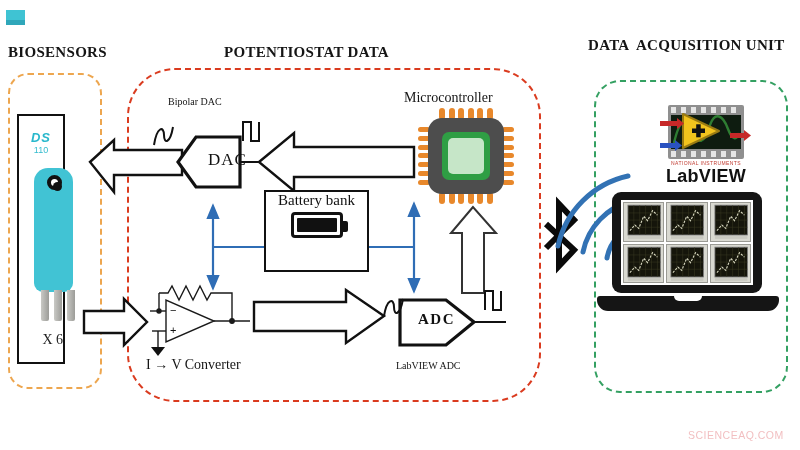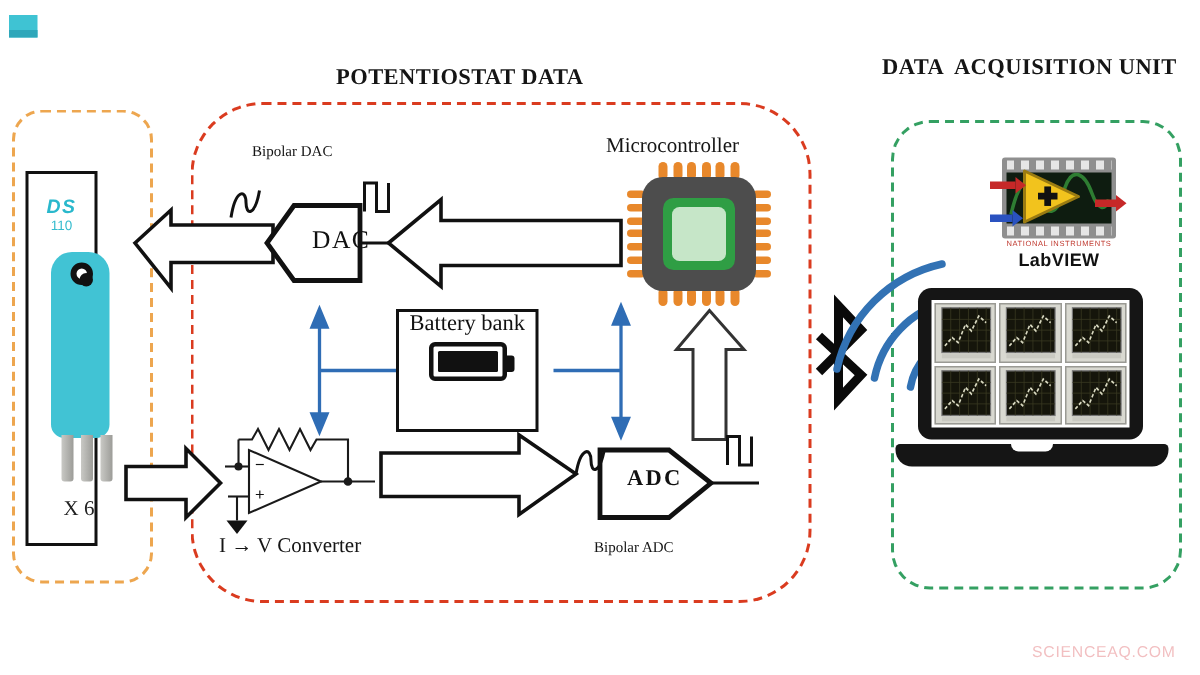--- a/index.html
+++ b/index.html
@@ -38,21 +38,21 @@
 
   .block-label { position:absolute; z-index:7; font-size:17px; letter-spacing:1px; color:#111;margin-left:12px; }
   #dac-label { left:196px; top:150px; }
   #adc-label { left:406px; top:311px; font-size:15px; font-weight:bold; letter-spacing:1.5px; }
 
   .opamp-sign { position:absolute; z-index:7; font-size:11px; color:#111; font-family:"Liberation Sans",sans-serif; }
   #opamp-minus { left:170px; top:304px; }
   #opamp-plus { left:170px; top:324px; }
 
   
-  #battery-box { position:absolute; left:264px; top:206px; width:95px; height:82px; background:#fff; border:2.5px solid #111; z-index:6; text-align:center; }
+  #battery-box { position:absolute; left:264px; top:190px; width:105px; height:82px; background:#fff; border:2.5px solid #111; z-index:6; text-align:center; }
   #battery-box .bt { font-size:15px; line-height:1.12; color:#111; }
   #battery-icon { position:relative; width:52px; height:26px; margin:3px auto 0; border:3px solid #111; border-radius:4px; }
   #battery-icon .fill { position:absolute; left:3px; top:3px; right:3px; bottom:3px; background:#111; border-radius:1px; }
   #battery-icon .nub { position:absolute; right:-8px; top:6px; width:5px; height:11px; background:#111; border-radius:0 2px 2px 0; }
 
   
   #micro { position:absolute; left:418px; top:108px; width:96px; height:96px; z-index:6; }
   #micro .body { position:absolute; left:10px; top:10px; width:76px; height:76px; background:#4D4D4D; border-radius:14px; }
   #micro .green { position:absolute; left:24px; top:24px; width:48px; height:48px; background:#2F9E44; border-radius:7px; }
   #micro .core { position:absolute; left:30px; top:30px; width:36px; height:36px; background:#C6E6C8; border-radius:5px; }
@@ -64,37 +64,38 @@
   .pin-h { width:6px; height:12px; background:#E8882B; border-radius:3px; }
   .pin-v { width:12px; height:5px; background:#E8882B; border-radius:3px; }
 
   
   #labview { position:absolute; left:658px; top:103px; width:96px; height:88px; z-index:6; }
   #film { position:absolute; left:10px; top:2px; width:76px; height:54px; background:#8F8F8F; border-radius:2px; }
   #film .spr { position:absolute; left:3px; right:3px; height:6px; background:repeating-linear-gradient(90deg,#E6E6E6 0 5px, transparent 5px 10px); }
   #film .spr.t { top:2px; } #film .spr.b { bottom:2px; }
   #film .dark { position:absolute; left:3px; top:10px; right:3px; bottom:10px; background:#0E1C10; }
   #labview-vendor { position:absolute; top:57px; left:10px; width:76px; text-align:center; font-size:5px; color:#C03A30; letter-spacing:0.4px; font-family:"Liberation Sans",sans-serif; }
-  #labview-product { position:absolute; top:63px; left:6px; width:84px; text-align:center; font-size:12px; font-weight:bold; color:#111; font-family:"Liberation Sans",sans-serif; letter-spacing:0.3px; }
+  #labview-product { position:absolute; top:63px; left:6px; width:84px; text-align:center; font-size:18px; font-weight:bold; color:#111; font-family:"Liberation Sans",sans-serif; letter-spacing:0.3px; }
 
   
   #laptop-screen { position:absolute; left:612px; top:192px; width:150px; height:101px; background:#151515; border-radius:9px; padding:8px 9px; z-index:6; }
   #laptop-grid { width:100%; height:100%; background:#fff; display:grid; grid-template-columns:1fr 1fr 1fr; grid-template-rows:1fr 1fr; gap:2px; padding:2px; }
   .panel { background:#D9D9D1; border:1px solid #9A9A94; }
   .panel svg { display:block; width:100%; height:100%; }
   #laptop-base { position:absolute; left:597px; top:296px; width:182px; height:15px; background:#151515; border-radius:3px 3px 11px 11px; z-index:6; }
   #laptop-base .notch { position:absolute; left:77px; top:0; width:28px; height:5px; background:#fff; border-radius:0 0 6px 6px; }
 
   #watermark { position:absolute; left:688px; top:429px; font-size:10.5px; color:#F2BFC1; font-family:"Liberation Sans",sans-serif; letter-spacing:0.5px; z-index:7; }
 </style>
 </head>
 <body>
 
 <div id="canvas">
 
+  <div class="title" id="biosensors-title">BIOSENSORS</div>
   <div class="title" id="potentiostat-title">POTENTIOSTAT DATA</div>
   <div class="title" id="daq-title">DATA  ACQUISITION UNIT</div>
 
   <div class="dashed-box" id="biosensors-border"></div>
   <div class="dashed-box" id="potentiostat-border"></div>
   <div class="dashed-box" id="daq-border"></div>
 
   <div id="teal-mark"></div>
 
   <svg id="overlay" viewBox="0 0 800 450">
@@ -158,21 +159,21 @@
     </div>
     <div class="bpin" style="left:22px"></div>
     <div class="bpin" style="left:35px"></div>
     <div class="bpin" style="left:48px"></div>
     <div id="biosensor-count">X 6</div>
   </div>
 
   <div class="caption" id="bipolar-dac-caption">Bipolar DAC</div>
   <div class="caption" id="micro-caption">Microcontroller</div>
   <div class="caption" id="iv-caption">I → V Converter</div>
-  <div class="caption" id="bipolar-adc-caption">Bipolar ADC</div>
+  <div class="caption" id="bipolar-adc-caption">LabVIEW ADC</div>
   <div class="block-label" id="dac-label">DAC</div>
   <div class="block-label" id="adc-label">ADC</div>
   <div class="opamp-sign" id="opamp-minus">−</div>
   <div class="opamp-sign" id="opamp-plus">+</div>
 
   <div id="battery-box">
     <div class="bt">Battery bank</div>
     <div id="battery-icon">
       <div class="fill"></div>
         <div class="nub"></div>

